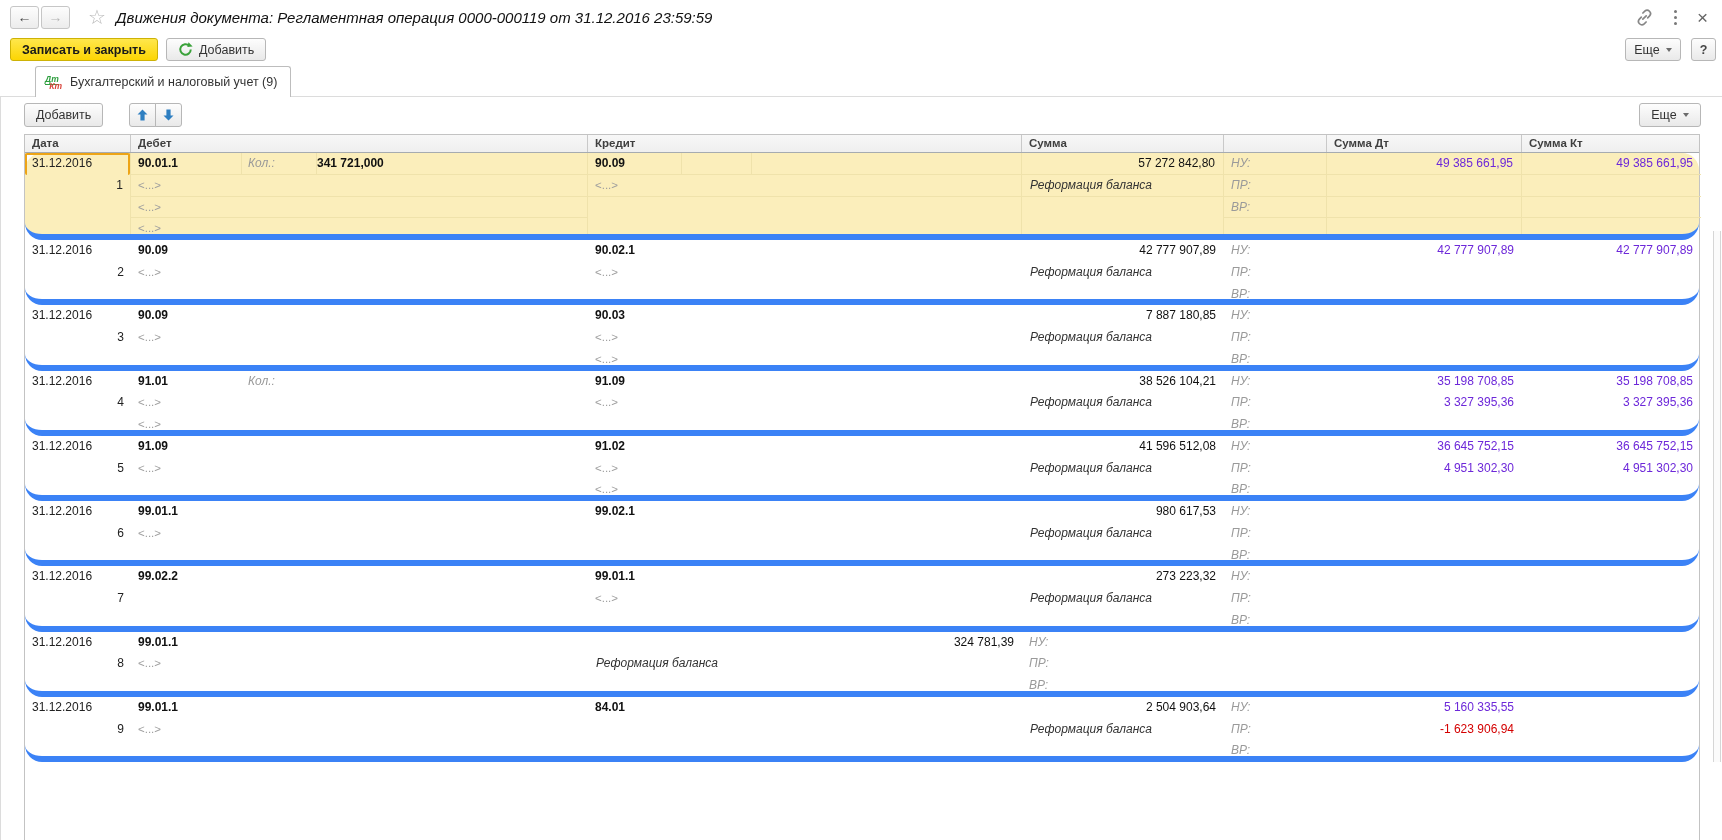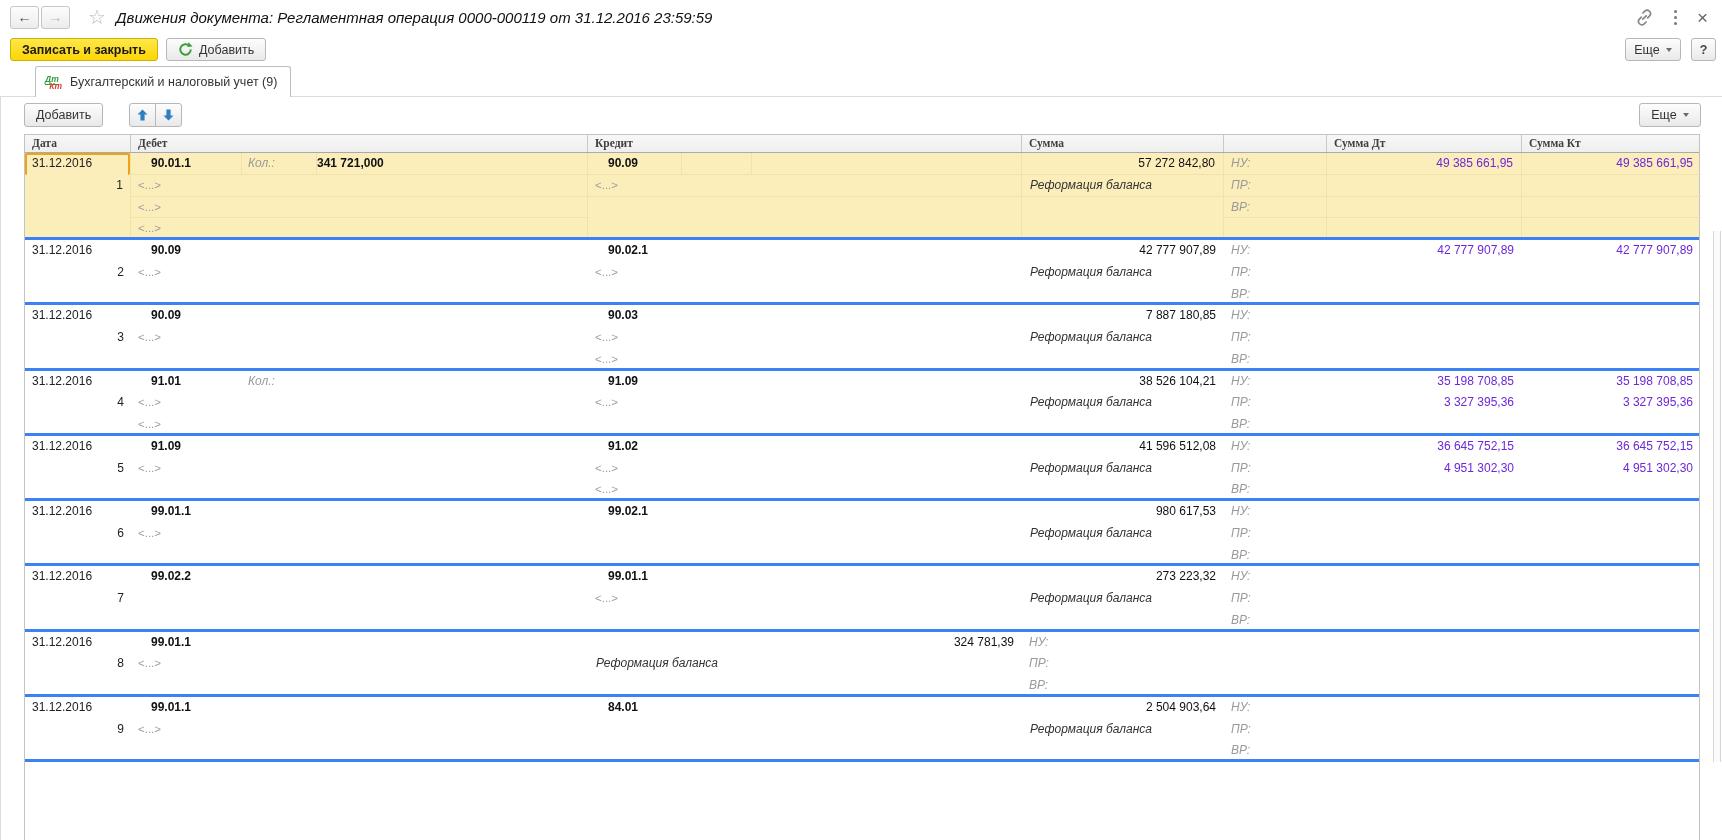--- a/index.html
+++ b/index.html
@@ -48,35 +48,35 @@
   .toolbar{position:absolute;top:3px;left:0;right:0;height:30px;}
   .btn-add{position:absolute;left:23px;top:3px;height:24px;}
   .btn-up{position:absolute;left:128px;top:3px;width:27px;height:24px;padding:0;border-radius:3px 0 0 3px;}
   .btn-down{position:absolute;left:154px;top:3px;width:27px;height:24px;padding:0;border-radius:0 3px 3px 0;}
   .btn-more-tb{position:absolute;left:1638px;top:3px;width:62px;height:24px;}
 
   
   .tbl{position:absolute;left:23px;top:37px;width:1676px;bottom:0;border:1px solid #c3c3c3;
        border-bottom:none;box-sizing:border-box;background:#fff;}
   .grid7{display:grid;grid-template-columns:106px 457px 434px 202px 103px 195px 179px;}
-  .thead{height:17px;background:linear-gradient(#f7f7f7,#efefef);border-bottom:1px solid #a6abb0;font-family:Liberation Serif, serif;}
+  .thead{height:17px;background:linear-gradient(#f7f7f7,#efefef);border-bottom:1px solid #a6abb0;}
   .th{font-weight:bold;color:#3f3f3f;font-size:11.5px;line-height:16px;padding-left:7px;
       border-right:1px solid #c9c9c9;white-space:nowrap;overflow:hidden;box-sizing:border-box;}
   .th:last-child{border-right:none;}
-  .row{border-bottom:3px solid #3b82f6;box-sizing:border-box;cursor:default;}
+  .row{border-bottom:6px solid #3b82f6;box-sizing:border-box;cursor:default;border-radius:17px;}
   .col{overflow:hidden;min-width:0;box-sizing:border-box;}
   .line{height:21.75px;line-height:21.75px;white-space:nowrap;overflow:hidden;box-sizing:border-box;}
   .dline{display:grid;height:21.75px;box-sizing:border-box;}
   .g-debit{grid-template-columns:111px 75px 1fr;}
   .g-credit{grid-template-columns:94px 70px 1fr;}
   .sub{line-height:21.75px;white-space:nowrap;overflow:hidden;box-sizing:border-box;}
 
   .t-date{padding-left:7px;color:#222;}
   .t-num{text-align:right;padding-right:7px;color:#222;}
-  .t-acc{font-weight:bold;color:#111;padding-left:20px;}
+  .t-acc{font-weight:bold;color:#111;padding-left:7px;}
   .t-gri{color:#9a9a9a;font-style:italic;padding-left:6px;}
   .t-qty{font-weight:bold;color:#111;text-align:left;padding-right:10px;}
   .t-ph{color:#9e9e9e;font-size:11.5px;padding-left:7px;}
   .t-sum{font-weight:normal;color:#111;text-align:right;padding-right:8px;}
   .t-comment{font-style:italic;color:#333;padding-left:8px;}
   .t-lab{color:#9a9a9a;font-style:italic;padding-left:7px;}
   .t-val{text-align:right;padding-right:8px;color:#6d28d9;}
   .neg{color:#d40000;}
 
   
@@ -525,20 +525,25 @@
             </div>
             <div class="col c-summa">
               <div class="line t-sum">2 504 903,64</div>
               <div class="line t-comment">Реформация баланса</div>
             </div>
             <div class="col c-label">
               <div class="line t-lab">НУ:</div>
               <div class="line t-lab">ПР:</div>
               <div class="line t-lab">ВР:</div>
             </div>
+            <div class="col c-sumdt">
+              <div class="line t-val">5 160 335,55</div>
+              <div class="line t-val neg">-1 623 906,94</div>
+              <div class="line t-val"></div>
+            </div>
             <div class="col c-sumkt">
               <div class="line t-val"></div>
               <div class="line t-val"></div>
               <div class="line t-val"></div>
             </div>
           </div>
         </div>
     </div>
 
     <div class="vrail"></div>

